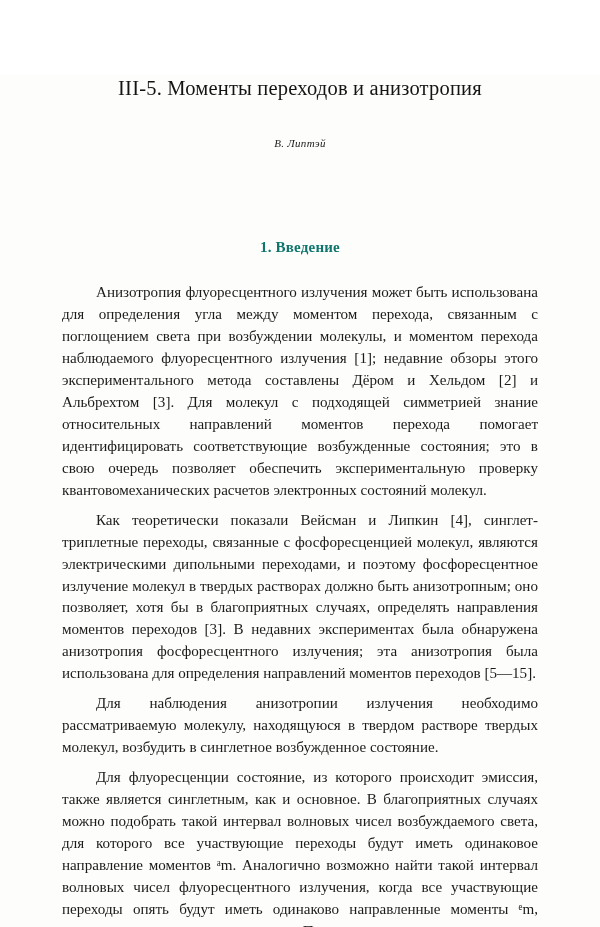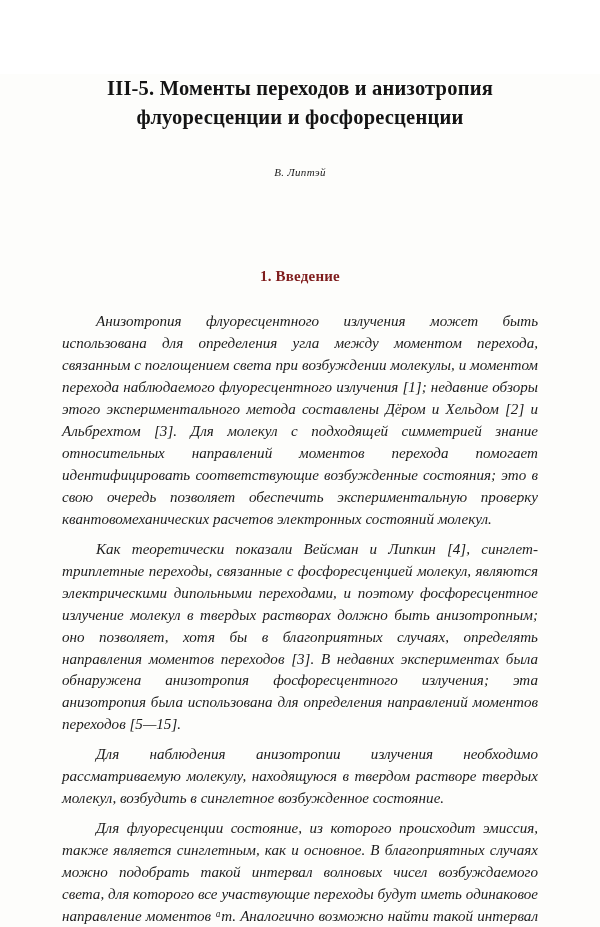--- a/index.html
+++ b/index.html
@@ -21,67 +21,65 @@
     background: #fdfdfb;
     box-sizing: border-box;
     padding: 0 62px;
   }
   .title-block {
     margin-top: 74px;
     text-align: center;
   }
   .title-line {
     font-size: 20.5px;
-    font-weight: bold;
+    font-weight: normal;
     letter-spacing: 0.2px;
     line-height: 1.42;
     color: #141414;
   }
   .author {
     margin-top: 34px;
     text-align: center;
     font-style: italic;
     font-size: 11px;
     color: #1a1a1a;
     letter-spacing: 0.3px;
   }
   .section-heading {
     margin-top: 90px;
     text-align: center;
     font-size: 15px;
     font-weight: bold;
-    color: #7f1d1d;
+    color: #0f766e;
     letter-spacing: 0.2px;
   }
   .body-text {
     margin-top: 26px;
     font-size: 15.1px;
     line-height: 1.455;
     text-align: justify;
     text-justify: inter-word;
     color: #1b1b1b;
     hyphens: manual;
   }
   .para {
     text-indent: 34px;
     margin: 0;
-    font-style: italic;
   }
   .para + .para {
     margin-top: 8px;
   }
 </style>
 </head>
 <body>
 
 <div class="page">
 
   <div class="title-block">
     <div class="title-line">III-5.  Моменты переходов  и  анизотропия</div>
-    <div class="title-line">флуоресценции  и  фосфоресценции</div>
   </div>
 
   <div class="author">В. Липтэй</div>
 
   <div class="section-heading">1.  Введение</div>
 
   <div class="body-text">
     <p class="para">Анизотропия флуоресцентного излучения может быть использована для определения угла между моментом перехода, связанным с поглощением света при возбуждении молекулы, и моментом перехода наблюдаемого флуоресцентного излучения [1]; недавние обзоры этого экспериментального метода составлены Дёром и Хельдом [2] и Альбрехтом [3]. Для молекул с подходящей симметрией знание относительных направлений моментов перехода помогает идентифицировать соответствующие возбужденные состояния; это в свою очередь позволяет обеспечить экспериментальную проверку квантовомеханических расчетов электронных состояний молекул.</p>
     <p class="para">Как теоретически показали Вейсман и Липкин [4], синглет-триплетные переходы, связанные с фосфоресценцией молекул, являются электрическими дипольными переходами, и поэтому фосфоресцентное излучение молекул в твердых растворах должно быть анизотропным; оно позволяет, хотя бы в благоприятных случаях, определять направления моментов переходов [3]. В недавних экспериментах была обнаружена анизотропия фосфоресцентного излучения; эта анизотропия была использована для определения направлений моментов переходов [5—15].</p>
     <p class="para">Для наблюдения анизотропии излучения необходимо рассматриваемую молекулу, находящуюся в твердом растворе твердых молекул, возбудить в синглетное возбужденное состояние.</p>

